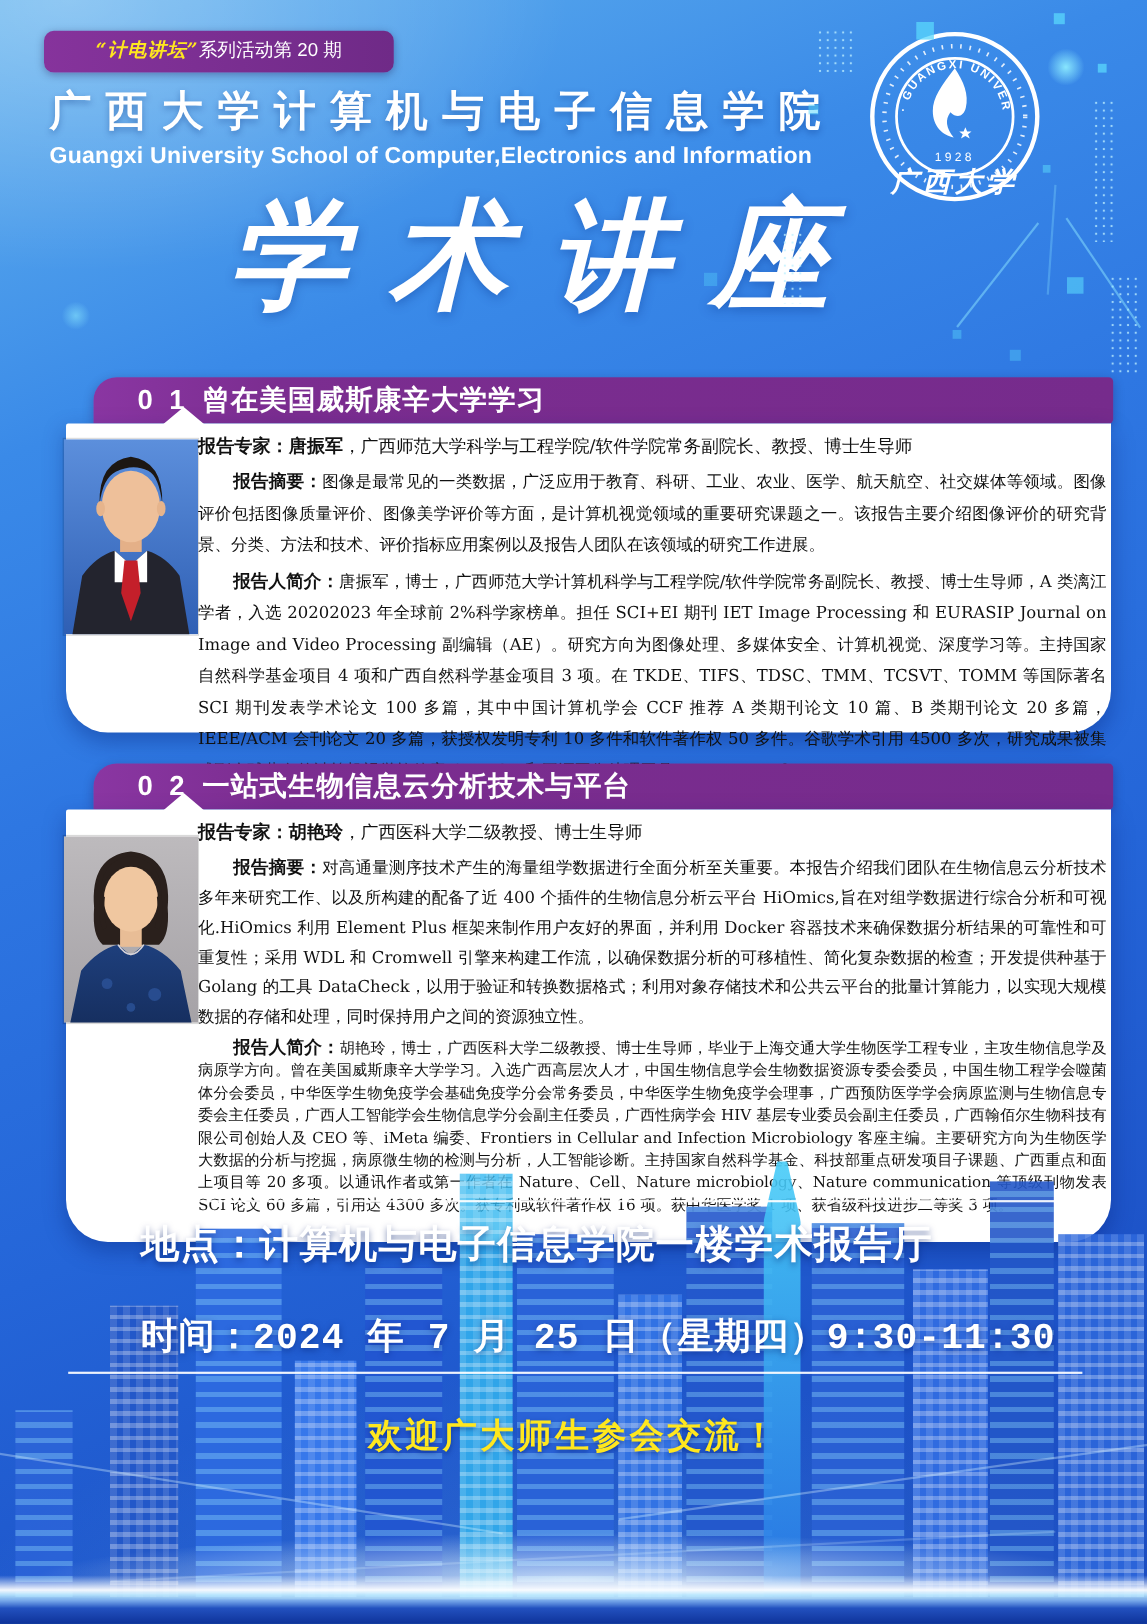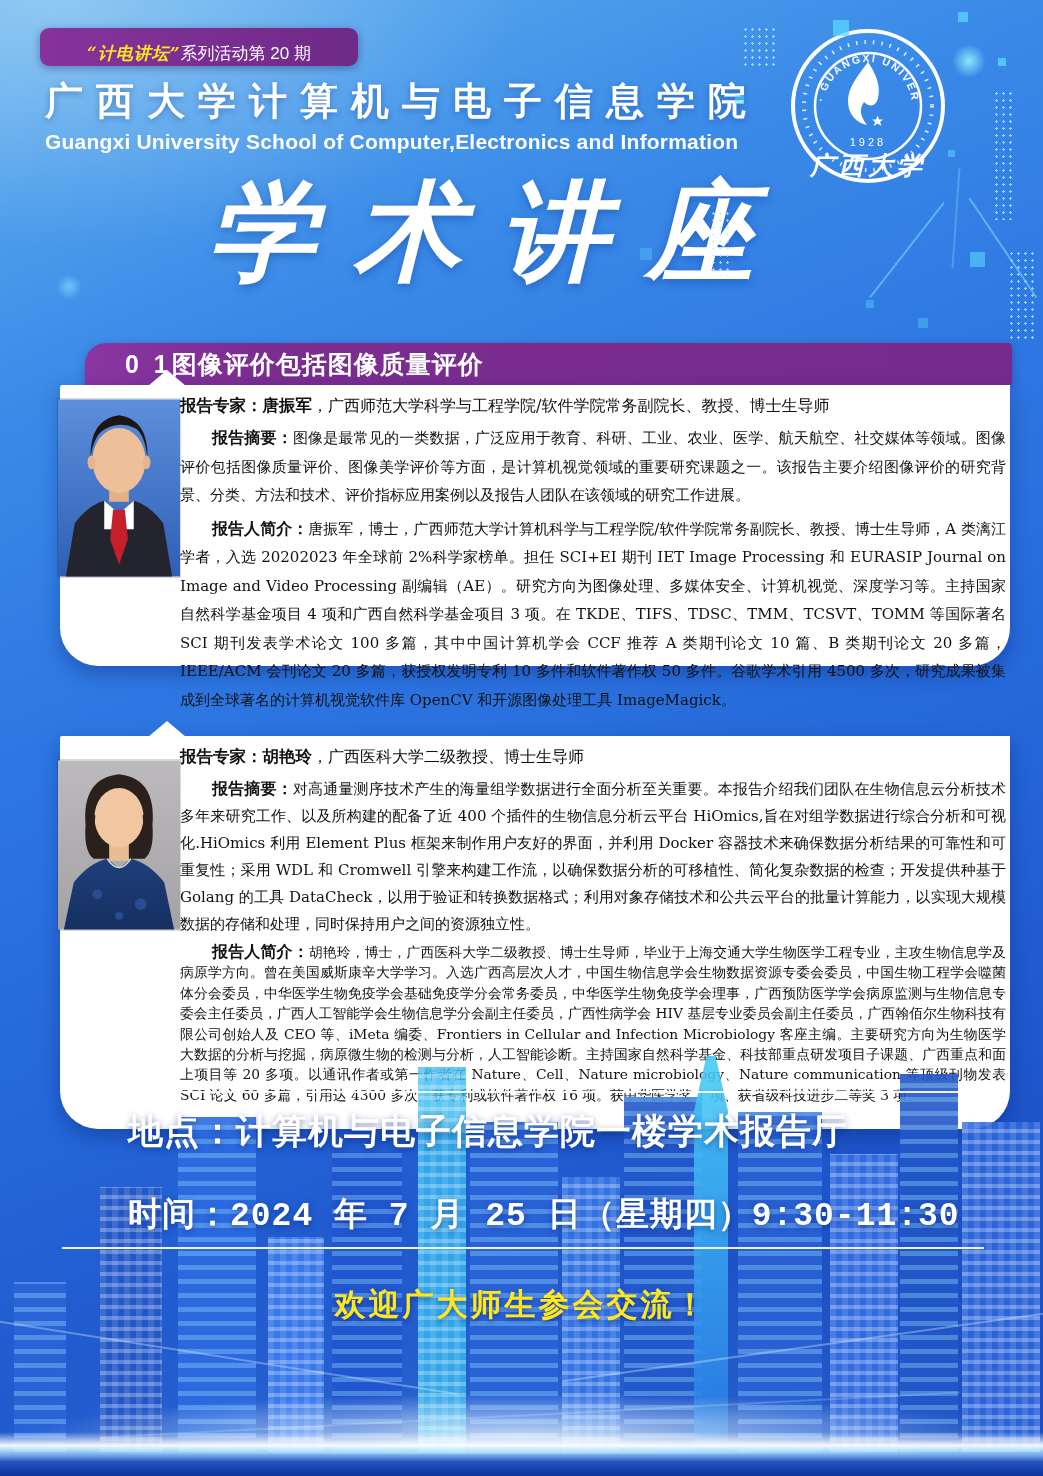--- a/index.html
+++ b/index.html
@@ -9,21 +9,21 @@
     font-family:"Liberation Sans","DejaVu Sans",sans-serif;
     background:
       radial-gradient(ellipse 700px 380px at 6% 0%, rgba(255,255,255,.30), rgba(255,255,255,0) 65%),
       radial-gradient(ellipse 900px 500px at 50% 108%, rgba(120,210,255,.25), rgba(0,0,0,0) 70%),
       linear-gradient(158deg, #61b2ee 0%, #3a8ae8 22%, #2e77e2 40%, #2465d8 62%, #1d53c8 82%, #1b4cc0 100%);
   }
   
   .badge {
     position:absolute; left:40px; top:28px; width:318px; height:38px;
     background:linear-gradient(90deg,#86339c,#6f2a87); border-radius:9px;
-    color:#fff; font-size:17px; line-height:50px; text-align:center;
+    color:#fff; font-size:17px; line-height:36px; text-align:center;
     box-shadow:0 2px 8px rgba(20,0,60,.35);
   }
   .badge .hl { color:#ffe71e; font-weight:bold; font-style:italic; font-family:"DejaVu Serif",serif; letter-spacing:1px; }
   .title-cn {
     position:absolute; left:45px; top:76px; color:#fff; font-weight:bold;
     font-size:38px; letter-spacing:13px; text-shadow:0 2px 6px rgba(0,40,120,.35); white-space:nowrap;
   }
   .title-en {
     position:absolute; left:45px; top:130px; color:#fff; font-weight:bold; font-size:21px; letter-spacing:.2px;
   }
@@ -35,21 +35,21 @@
     text-shadow:0 3px 10px rgba(0,40,130,.35); white-space:nowrap;
   }
   
   .section-bar {
     position:absolute; left:85px; width:927px; height:42px;
     background:linear-gradient(90deg,#8a36a2 0%, #7b2d90 18%, #762b8c 100%);
     border-radius:21px 4px 4px 0; color:#fff; font-weight:bold; font-size:25px;
     line-height:42px; padding-left:40px; letter-spacing:1px;
     box-shadow:0 3px 10px rgba(30,0,70,.30);
   }
-  .section-bar .num { letter-spacing:4px; }
+  .section-bar .num { margin-right:12px; letter-spacing:4px; }
   .card {
     position:absolute; left:60px; width:950px; background:#fff;
     border-radius:2px 0 38px 38px; box-shadow:0 8px 20px rgba(0,25,110,.35);
   }
   .notch {
     position:absolute; left:88px; top:-15px; width:0; height:0;
     border-left:19px solid transparent; border-right:19px solid transparent; border-bottom:16px solid #fff;
   }
   .photo { position:absolute; left:-3px; border:1px solid rgba(0,0,0,.15); }
   .content { position:absolute; left:120px; top:6px; width:826px; color:#111;
@@ -134,21 +134,21 @@
     </text>
     <path d="M80,36 C68,52 60,62 60,75 C60,89 69,97 79,99 C72,90 71,83 76,76 C82,82 88,80 90,72 C93,60 88,48 80,36 Z" fill="#ffffff"></path>
     <path d="M84,88 l2,5 5,0 -4,3 2,5 -5,-3 -5,3 2,-5 -4,-3 5,0 z" fill="#ffffff" transform="scale(0.8) translate(28,24)"></path>
     <text x="80" y="120" text-anchor="middle" fill="#ffffff" font-size="11" letter-spacing="3" font-family="Liberation Sans, sans-serif">1928</text>
     <text x="80" y="148" text-anchor="middle" fill="#ffffff" font-size="25" font-weight="bold" letter-spacing="4" font-family="DejaVu Serif, serif" font-style="italic">广西大学</text>
   </svg>
 
   <div class="main-title">学术讲座</div>
 
   <div class="section-bar" style="top:343px;">
-    <span class="num">0 1</span><span>图像评价包括图像质量评价</span>
+    <span class="num">0 1</span><span>曾在美国威斯康辛大学学习</span>
   </div>
   <div class="card" style="top:385px; height:281px;">
     <div class="notch"></div>
     <svg class="photo" style="top:13px;" width="124" height="180" viewBox="0 0 124 180">
       <defs>
         <linearGradient id="bg1" x1="0" y1="0" x2="0" y2="1">
           <stop offset="0" stop-color="#5c8fdc"></stop>
             <stop offset="1" stop-color="#2f5fb4"></stop>
         </linearGradient>
       </defs>
@@ -168,20 +168,23 @@
       </div>
       <p class="para abstract-1">
         <b>报告摘要：</b><span>图像是最常见的一类数据，广泛应用于教育、科研、工业、农业、医学、航天航空、社交媒体等领域。图像评价包括图像质量评价、图像美学评价等方面，是计算机视觉领域的重要研究课题之一。该报告主要介绍图像评价的研究背景、分类、方法和技术、评价指标应用案例以及报告人团队在该领域的研究工作进展。</span>
       </p>
       <p class="para bio-1">
         <b>报告人简介：</b><span>唐振军，博士，广西师范大学计算机科学与工程学院/软件学院常务副院长、教授、博士生导师，A 类漓江学者，入选 20202023 年全球前 2%科学家榜单。担任 SCI+EI 期刊 IET Image Processing 和 EURASIP Journal on Image and Video Processing 副编辑（AE）。研究方向为图像处理、多媒体安全、计算机视觉、深度学习等。主持国家自然科学基金项目 4 项和广西自然科学基金项目 3 项。在 TKDE、TIFS、TDSC、TMM、TCSVT、TOMM 等国际著名 SCI 期刊发表学术论文 100 多篇，其中中国计算机学会 CCF 推荐 A 类期刊论文 10 篇、B 类期刊论文 20 多篇，IEEE/ACM 会刊论文 20 多篇，获授权发明专利 10 多件和软件著作权 50 多件。谷歌学术引用 4500 多次，研究成果被集成到全球著名的计算机视觉软件库 OpenCV 和开源图像处理工具 ImageMagick。</span>
       </p>
     </div>
   </div>
 
+  <div class="section-bar" style="top:694px;">
+    <span class="num">0 2</span><span>一站式生物信息云分析技术与平台</span>
+  </div>
   <div class="card" style="top:736px; height:393px;">
     <div class="notch"></div>
     <svg class="photo" style="top:23px;" width="124" height="172" viewBox="0 0 124 172">
       <defs>
         <linearGradient id="bg2" x1="0" y1="0" x2="0" y2="1">
           <stop offset="0" stop-color="#bdbabd"></stop>
             <stop offset="1" stop-color="#a5a2a6"></stop>
         </linearGradient>
         <linearGradient id="top2" x1="0" y1="0" x2="0" y2="1">
           <stop offset="0" stop-color="#1e3f7c"></stop>

